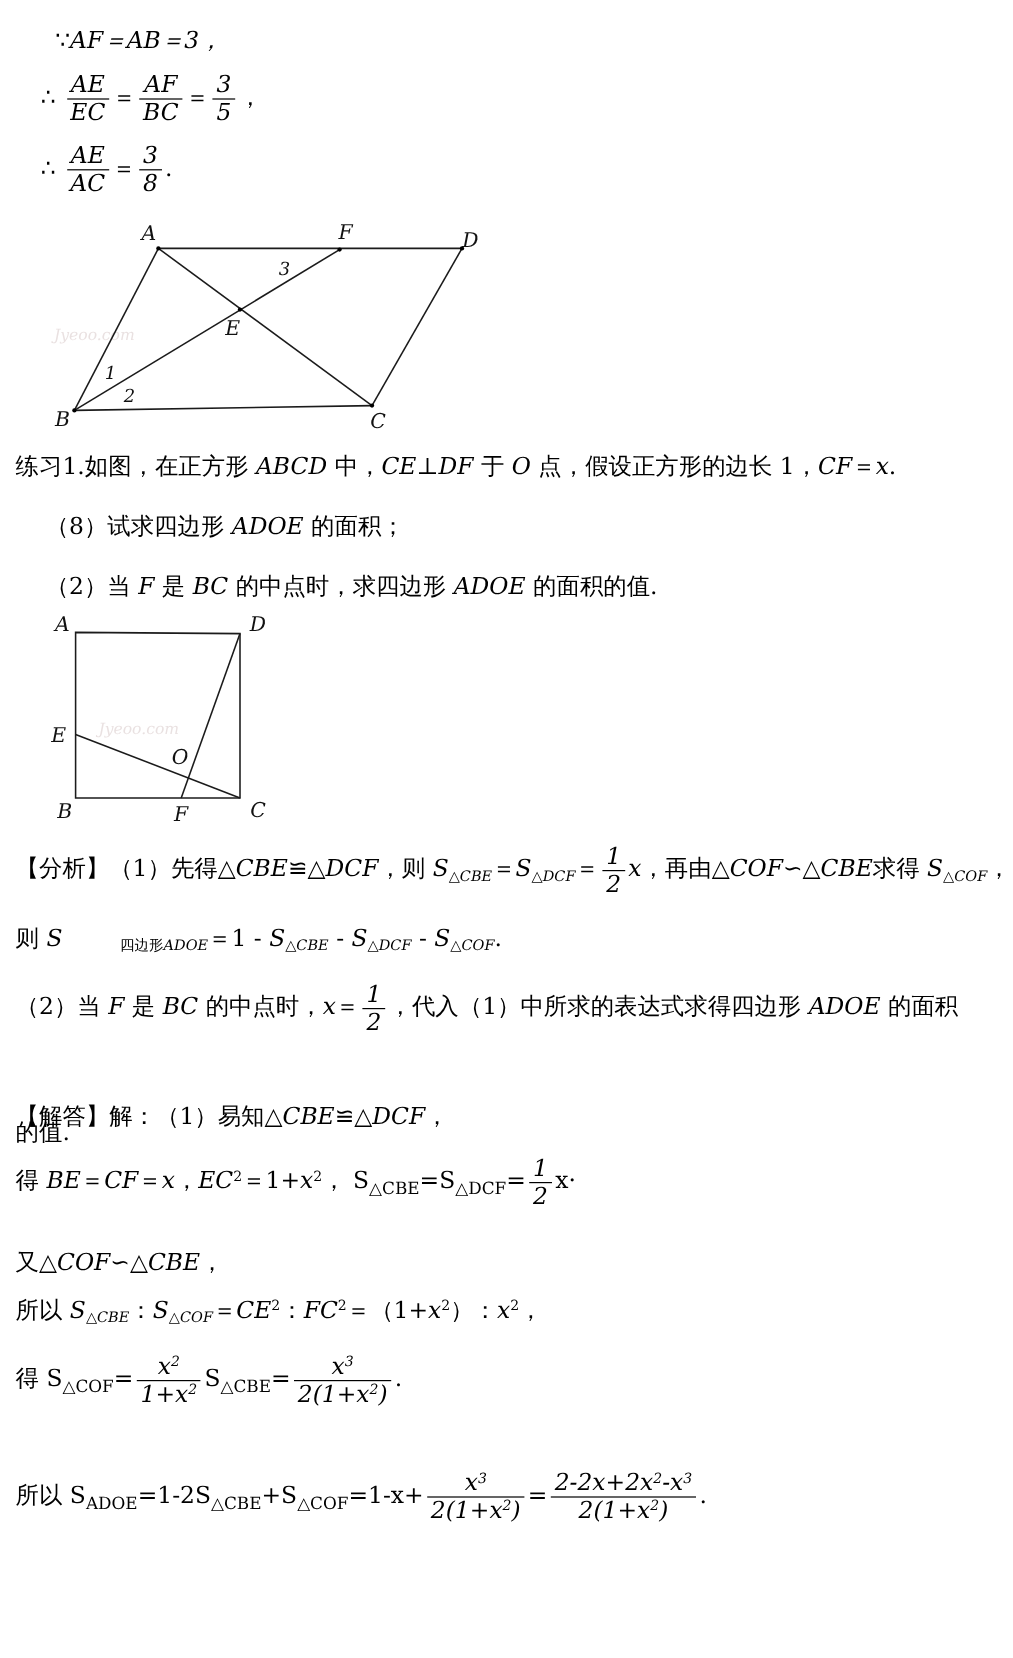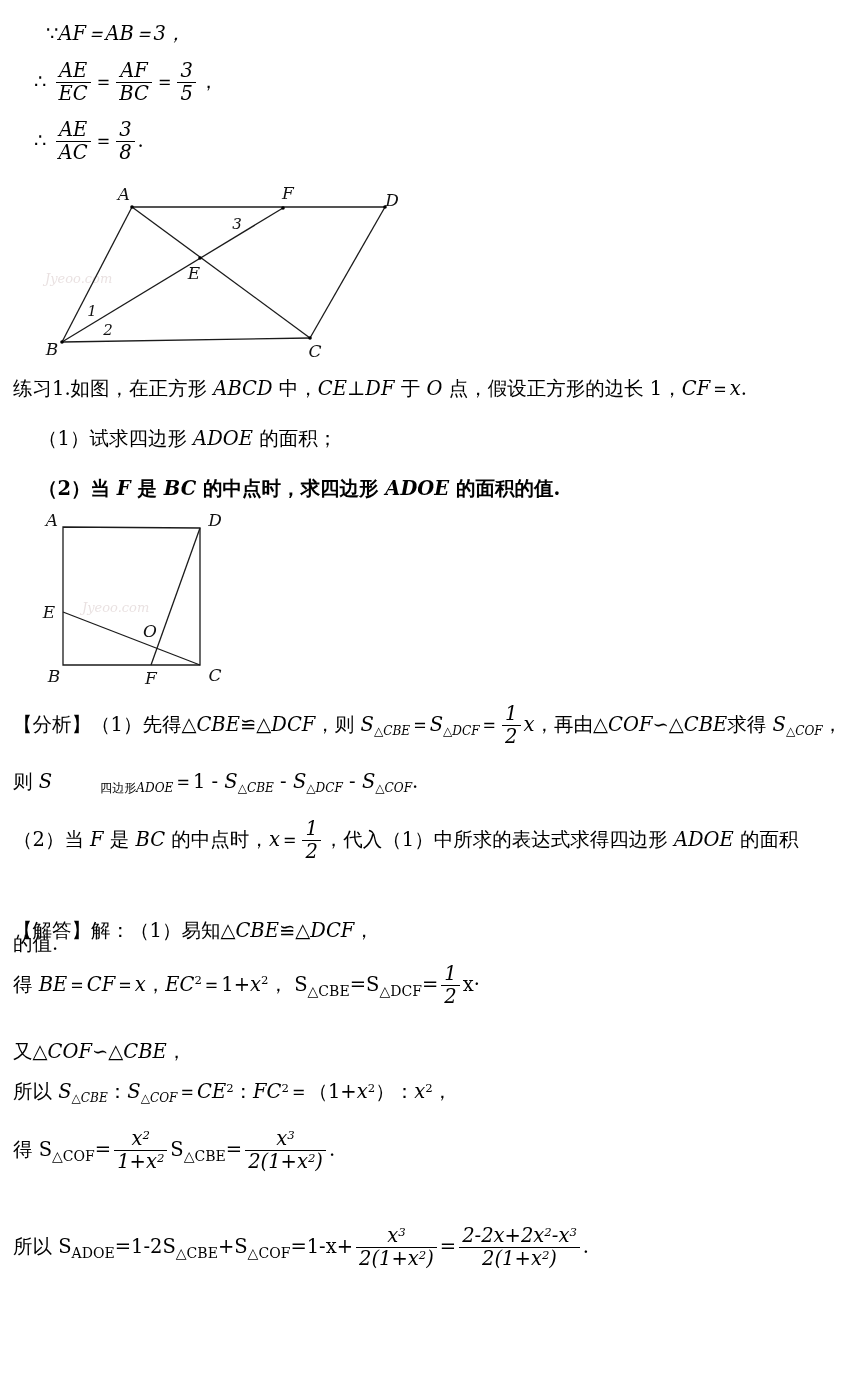--- a/index.html
+++ b/index.html
@@ -52,22 +52,22 @@
   <text class="vlabel" text-anchor="middle" x="382" y="23">D</text>
   <text class="vlabel" text-anchor="middle" x="42" y="172">B</text>
   <text class="vlabel" text-anchor="middle" x="305" y="174">C</text>
   <text class="vlabel" text-anchor="middle" x="184" y="96">E</text>
   <text class="alabel" text-anchor="middle" x="227" y="46">3</text>
   <text class="alabel" text-anchor="middle" x="82" y="133">1</text>
   <text class="alabel" text-anchor="middle" x="98" y="152">2</text>
 </svg>
 
 <div class="abs fs" style="left:13px;top:377px;"><span class="red">练习1.</span><span class="t">如图，在正方形 </span><span class="it">ABCD</span><span class="t"> 中，</span><span class="it">CE</span><span class="t">⊥</span><span class="it">DF</span><span class="t"> 于 </span><span class="it">O</span><span class="t"> 点，假设正方形的边长 1，</span><span class="it">CF</span><span class="t">＝</span><span class="it">x</span><span class="t">.</span></div>
-<div class="abs fs" style="left:38px;top:427px;"><span class="t">（1）试求四边形 </span><span class="it">ADOE</span><span class="t"> 的面积；</span></div>
-<div class="abs fs" style="left:38px;top:477px;font-weight:bold;"><span class="t">（2）当 </span><span class="it">F</span><span class="t"> 是 </span><span class="it">BC</span><span class="t"> 的中点时，求四边形 </span><span class="it">ADOE</span><span class="t"> 的面积的值.</span></div>
+<div class="abs fs" style="left:38px;top:427px;"><span class="t">（8）试求四边形 </span><span class="it">ADOE</span><span class="t"> 的面积；</span></div>
+<div class="abs fs" style="left:38px;top:477px;"><span class="t">（2）当 </span><span class="it">F</span><span class="t"> 是 </span><span class="it">BC</span><span class="t"> 的中点时，求四边形 </span><span class="it">ADOE</span><span class="t"> 的面积的值.</span></div>
 
 <svg class="abs" style="left:30px;top:510px;" width="205" height="185" viewBox="0 0 205 185">
   <text class="wmark" x="52" y="102">Jyeoo.com</text>
   <polygon class="geoline" points="33,17 170,18 170,155 33,155"></polygon>
   <line class="geoline" x1="33" y1="102" x2="170" y2="155"></line>
   <line class="geoline" x1="170" y1="18" x2="121" y2="155"></line>
   <text class="vlabel" text-anchor="middle" x="22" y="16">A</text>
   <text class="vlabel" text-anchor="middle" x="185" y="16">D</text>
   <text class="vlabel" text-anchor="middle" x="24" y="172">B</text>
   <text class="vlabel" text-anchor="middle" x="185" y="171">C</text>

